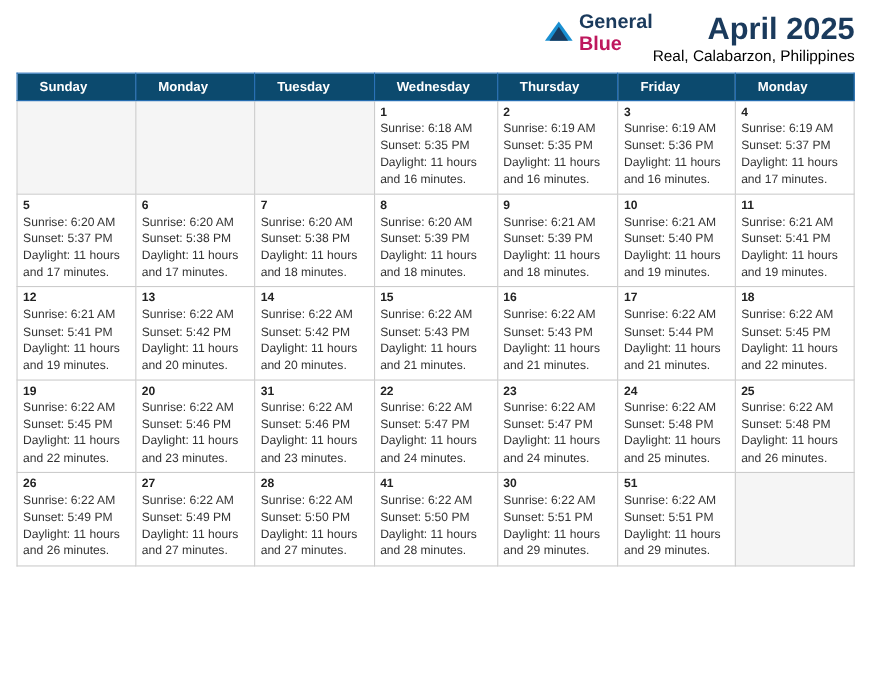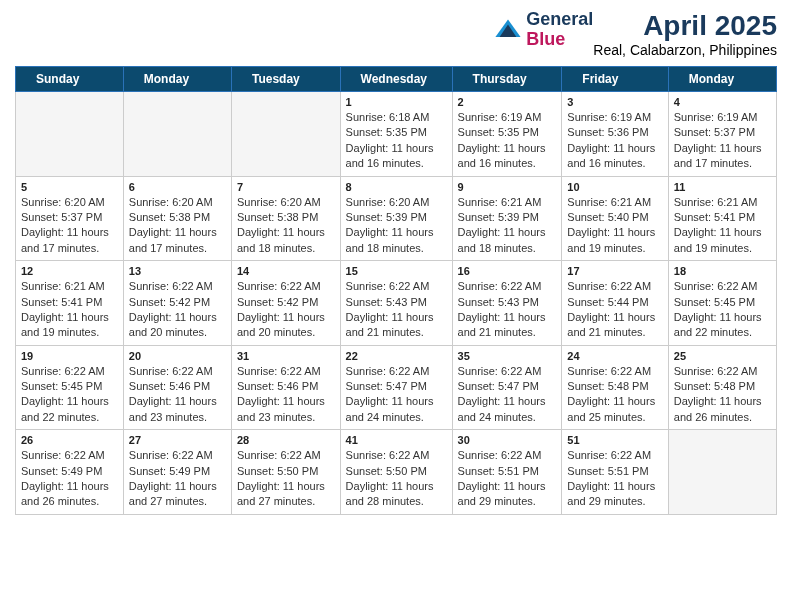--- a/index.html
+++ b/index.html
@@ -213,21 +213,21 @@
           </td>
           <td>
             <div class="day-number">31</div>
             <div class="day-info">Sunrise: 6:22 AM<br>Sunset: 5:46 PM<br>Daylight: 11 hours and 23 minutes.</div>
           </td>
           <td>
             <div class="day-number">22</div>
             <div class="day-info">Sunrise: 6:22 AM<br>Sunset: 5:47 PM<br>Daylight: 11 hours and 24 minutes.</div>
           </td>
           <td>
-            <div class="day-number">35</div>
+            <div class="day-number">23</div>
             <div class="day-info">Sunrise: 6:22 AM<br>Sunset: 5:47 PM<br>Daylight: 11 hours and 24 minutes.</div>
           </td>
           <td>
             <div class="day-number">24</div>
             <div class="day-info">Sunrise: 6:22 AM<br>Sunset: 5:48 PM<br>Daylight: 11 hours and 25 minutes.</div>
           </td>
           <td>
             <div class="day-number">25</div>
             <div class="day-info">Sunrise: 6:22 AM<br>Sunset: 5:48 PM<br>Daylight: 11 hours and 26 minutes.</div>
           </td>

